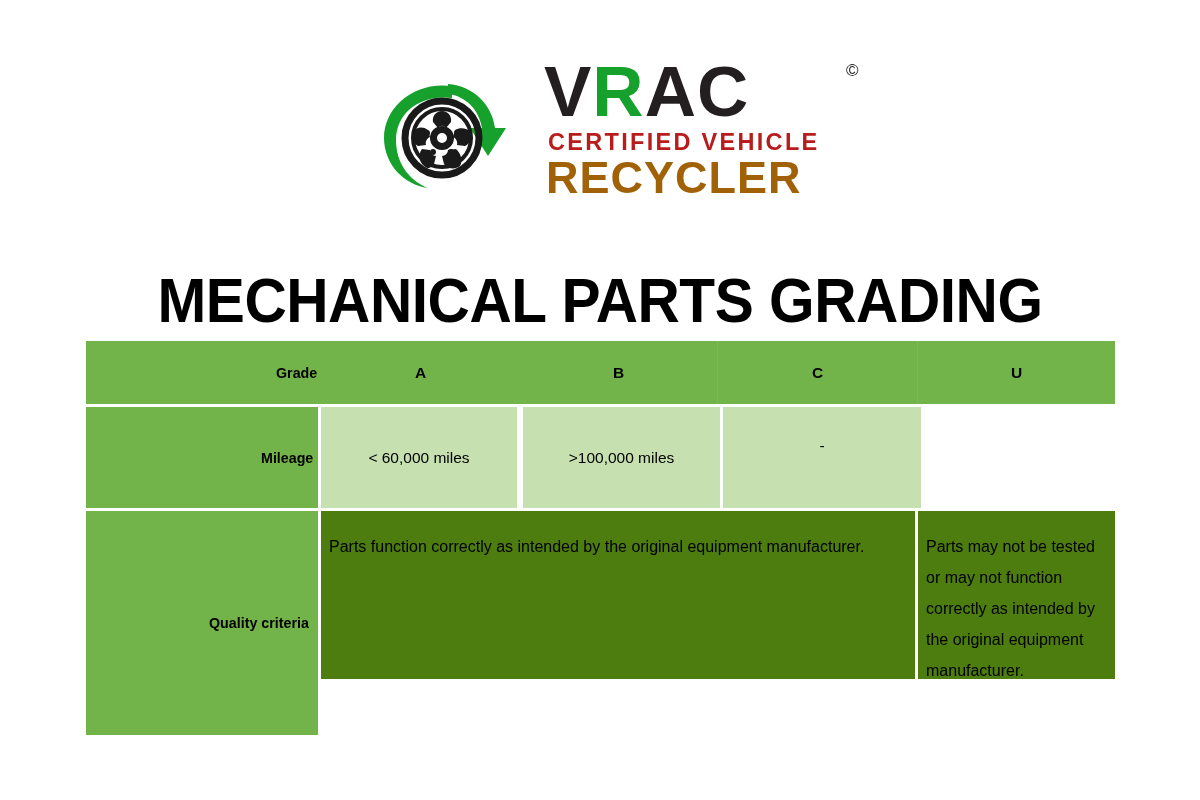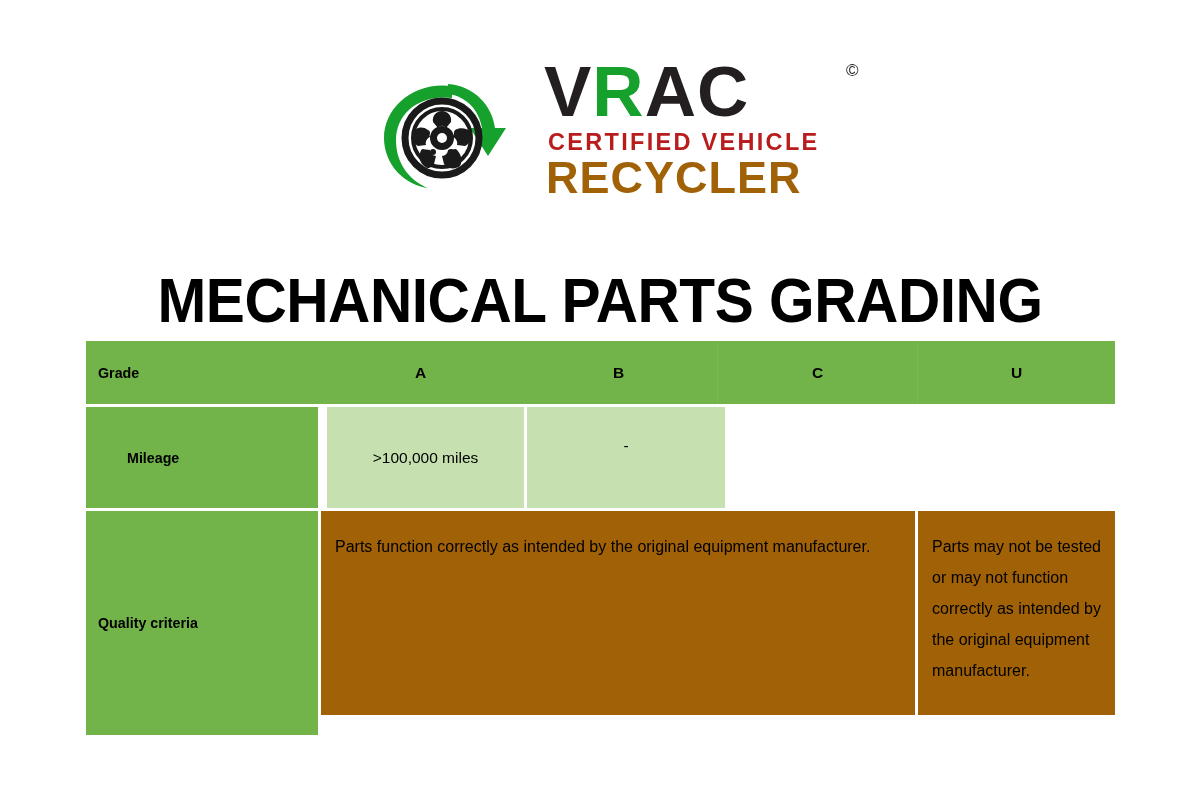--- a/index.html
+++ b/index.html
@@ -118,20 +118,21 @@
     width: 100%;
   }
   .row-gap { height: 3px; }
 
   .cell {
     box-sizing: border-box;
     display: flex;
     align-items: center;
     font-family: "Liberation Sans", sans-serif;
     color: #000000;
+    justify-content: flex-end;
   }
   .label-cell {
     background: #72b44a;
     font-weight: bold;
     font-size: 15.5px;
     padding-left: 12px;
     transform-origin: left center;
   }
   .label-inner {
     transform: scaleX(0.92);
@@ -158,26 +159,26 @@
     text-align: center;
     font-size: 15.5px;
     padding: 0 10px;
     line-height: 29px;
   }
   .mileage-row .spacer { width: 3px; background: #ffffff; }
 
   
   .quality-row .label-cell { width: 232px; height: 224px; }
   .quality-row .data-cell {
-    height: 204px;
-    background: #a16207;
+    height: 168px;
+    background: #4d7c0f;
     font-size: 16px;
     line-height: 31px;
     align-items: flex-start;
-    padding: 20px 14px 0 14px;
+    padding: 20px 14px 0 8px;
     display: block;
   }
   .quality-row .spacer { width: 3px; background: #ffffff; }
   .q-para { margin: 0; }
   .q-para + .q-para { margin-top: 30px; }
   .q-narrow { line-height: 31px; }
 </style>
 </head>
 <body>
 
@@ -243,20 +244,23 @@
       </div>
     </div>
 
     <div class="row-gap"></div>
 
     <div class="t-row mileage-row">
       <div class="cell label-cell">
         <span class="label-inner">Mileage</span>
       </div>
       <div class="spacer"></div>
+      <div class="cell data-cell" style="width:196px">
+        <span>&lt; 60,000 miles</span>
+      </div>
       <div class="spacer"></div>
       <div class="spacer"></div>
       <div class="cell data-cell" style="width:197px">
         <span>&gt;100,000 miles</span>
       </div>
       <div class="spacer"></div>
       <div class="cell data-cell" style="width:198px; align-items:flex-start; padding-top:24px">
         <span style="width:100%; text-align:center">-</span>
       </div>
     </div>

